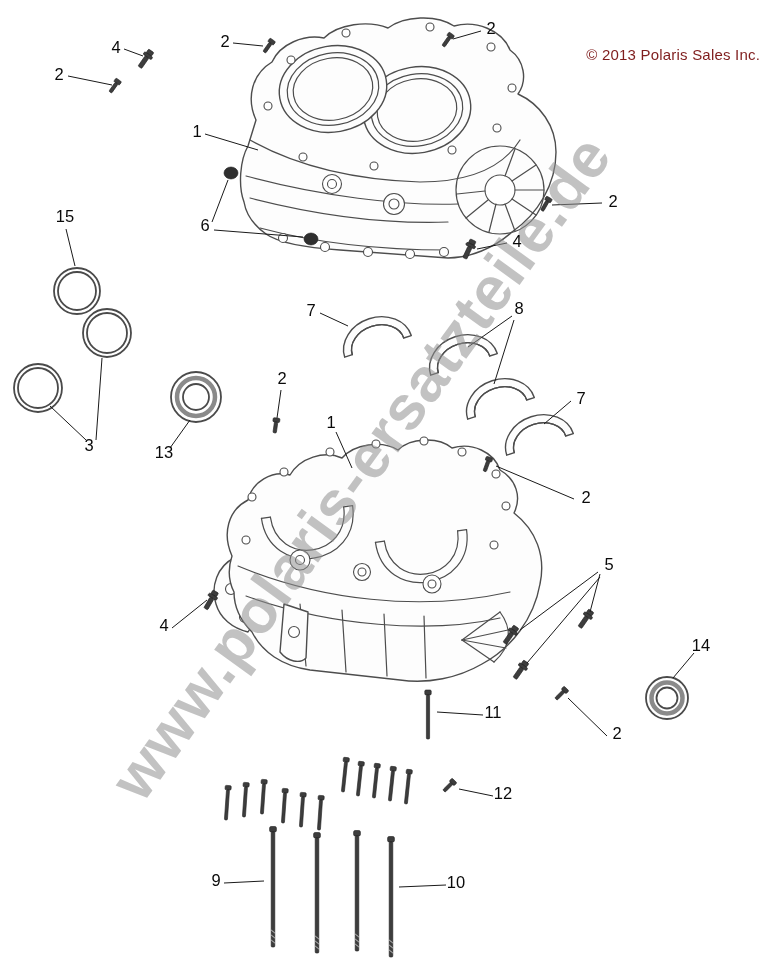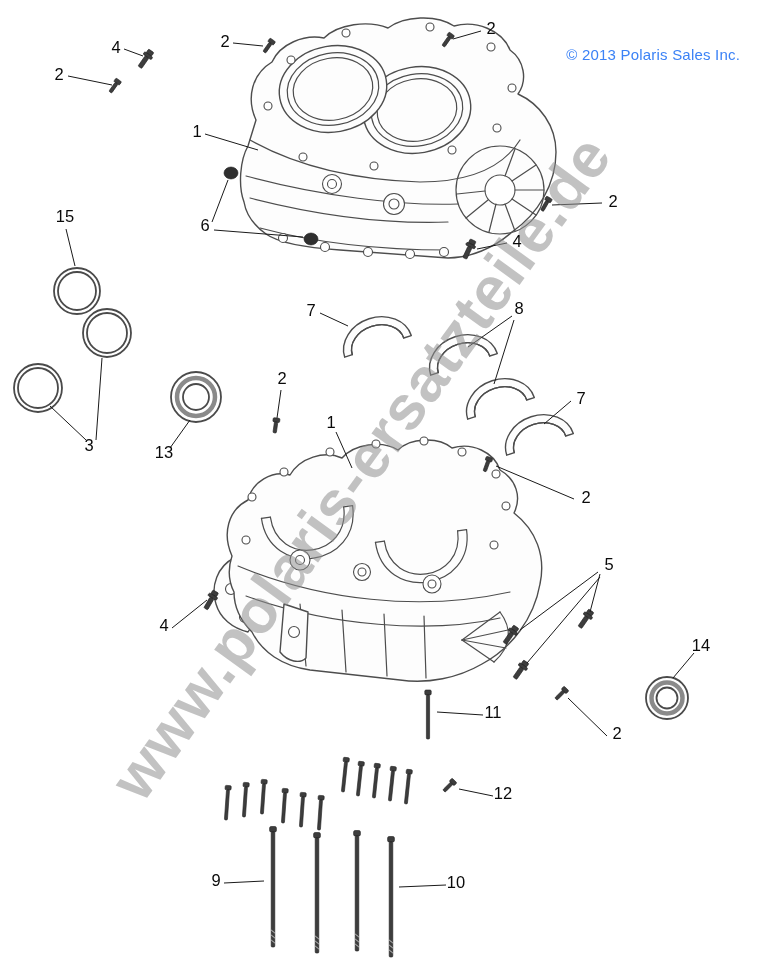--- a/index.html
+++ b/index.html
@@ -2,22 +2,22 @@
 <html><head>
 <meta charset="utf-8">
 <style>
   html,body { margin:0; padding:0; background:#ffffff; }
   .page {
     position:relative; width:768px; height:959px; background:#ffffff;
     font-family:"Liberation Sans", sans-serif; overflow:hidden;
   }
   .page svg { position:absolute; left:0; top:0; }
   .copyright {
-    position:absolute; top:46px; right:28px;
-    font-size:15px; color:#3b82f6; letter-spacing:0.2px;
+    position:absolute; top:46px; right:8px;
+    font-size:15px; color:#7f1d1d; letter-spacing:0.2px;
   }
   
   .part   { fill:#fdfdfd; stroke:#4d4d4d; stroke-width:1.4; stroke-linejoin:round; stroke-linecap:round; }
   .ln     { fill:none;    stroke:#4d4d4d; stroke-width:1.2; stroke-linejoin:round; stroke-linecap:round; }
   .hole   { fill:#ffffff; stroke:#4d4d4d; stroke-width:1.1; }
   .dark   { fill:#2f2f2f; stroke:#1c1c1c; stroke-width:0.6; }
   .bolt   { fill:#3d3d3d; stroke:#1f1f1f; stroke-width:0.6; }
   .ring   { fill:none; stroke:#4a4a4a; stroke-width:1.8; }
   .ringth { fill:none; stroke:#8a8a8a; stroke-width:4.5; }
   .leader { stroke:#1a1a1a; stroke-width:1; }

